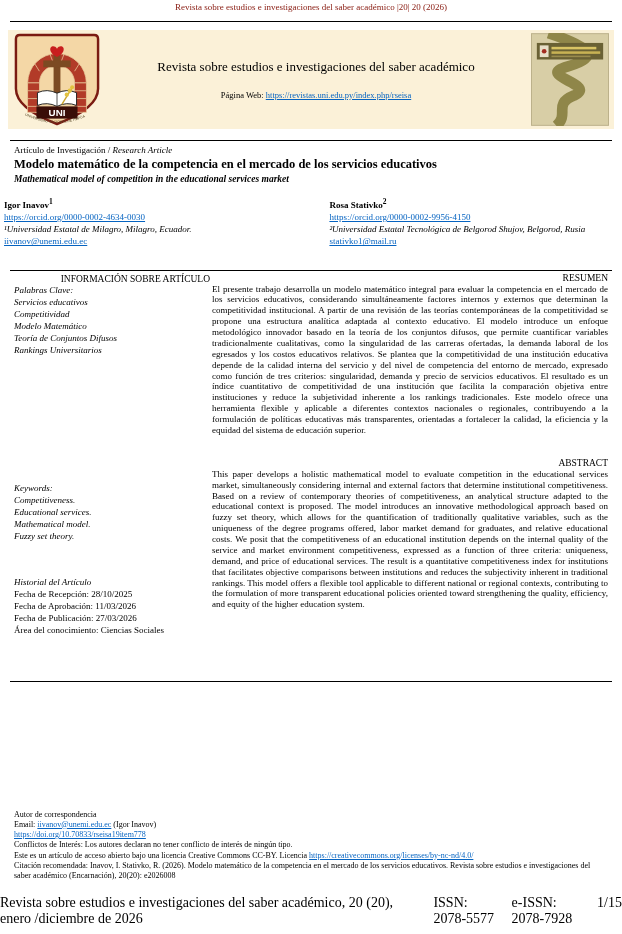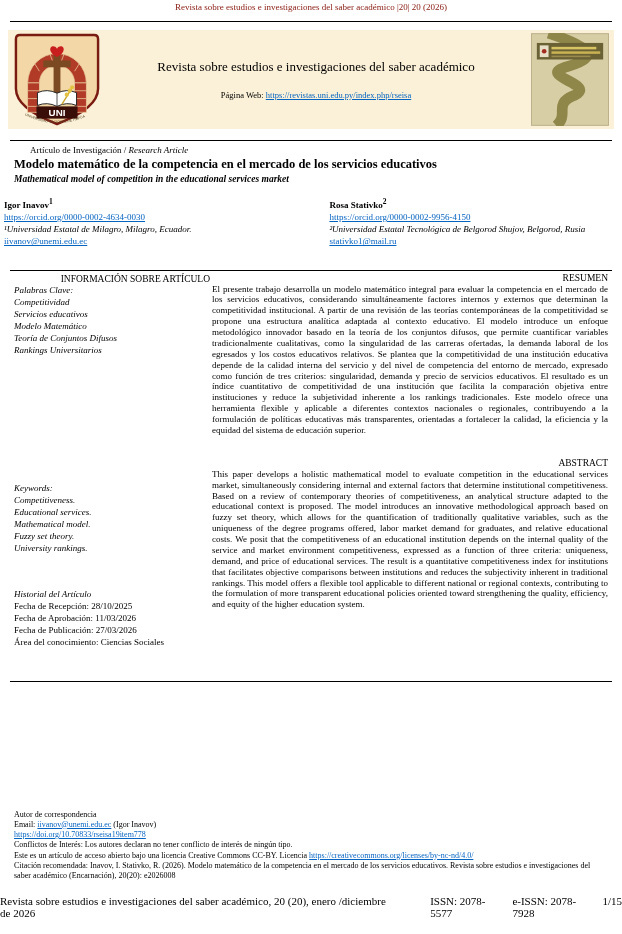--- a/index.html
+++ b/index.html
@@ -16,40 +16,40 @@
     margin:8px 8px 0;background:#FBF1D8;height:99px;display:flex;align-items:center;
     padding:0 4px;box-sizing:border-box;
   }
   .logo{width:88px;height:95px;flex:0 0 auto;margin-left:1px;}
   .banner-center{flex:1;text-align:center;}
   .banner-title{font-size:13px;}
   .banner-web{font-size:8.5px;margin-top:15px;}
   .cover{width:78px;height:93px;flex:0 0 auto;margin-right:1px;}
   a.link{color:#0563C1;text-decoration:underline;cursor:pointer;}
   .article-head{margin:4px 14px 0;}
-  .article-type{font-size:9px;margin-left:16px;}
+  .article-type{font-size:9px;}
   .article-title{font-size:12.5px;font-weight:bold;margin-top:2px;}
   .article-title-en{font-size:9.5px;font-weight:bold;font-style:italic;margin-top:2px;}
   .authors{display:flex;margin:13px 4px 0;font-size:9px;line-height:1.35;}
   .author-1{width:53%;}
   .author-2{width:47%;}
   .author-name{font-weight:bold;}
   .it{font-style:italic;}
   .author div{white-space:nowrap;overflow:hidden;}
   .main-cols{display:flex;margin:2px 14px 0;height:398px;overflow:hidden;}
   .left-col{width:196px;flex:0 0 auto;font-size:9px;line-height:1.33;}
   .right-col{flex:1;margin-left:2px;}
   .col-header{font-size:9.5px;text-align:right;}
   .abstract-text{font-size:9px;line-height:1.21;text-align:justify;margin:1px 0 0;}
   .abstract-h{margin-top:22px;}
   .kw-group{margin-top:126px;}
   .hist-group{margin-top:34px;}
   .spacer{height:128px;}
   .correspondence{margin:0 14px;font-size:8px;line-height:1.28;}
-  .footer{display:flex;justify-content:center;gap:37px;font-size:11px;margin-top:14px;}
+  .footer{display:flex;justify-content:center;gap:37px;font-size:14px;margin-top:14px;}
   .footer-issn{display:flex;gap:12px;}
 </style>
 </head>
 <body>
 
 <div class="page">
 
   <div class="running-head">Revista sobre estudios e investigaciones del saber académico |20| 20 (2026)</div>
   <hr class="rule">
 
@@ -120,33 +120,32 @@
       <div><a class="link">stativko1@mail.ru</a></div>
     </div>
   </div>
 
   <hr class="rule rule-3">
 
   <div class="main-cols">
     <div class="left-col">
       <div class="col-header">INFORMACIÓN SOBRE ARTÍCULO</div>
       <div class="it">Palabras Clave:</div>
+      <div class="it">Servicios educativos</div>
       <div class="it">Competitividad</div>
-      <div class="it">Servicios educativos</div>
       <div class="it">Modelo Matemático</div>
       <div class="it">Teoría de Conjuntos Difusos</div>
       <div class="it">Rankings Universitarios</div>
 
       <div class="kw-group">
         <div class="it">Keywords:</div>
         <div class="it">Competitiveness.</div>
         <div class="it">Educational services.</div>
         <div class="it">Mathematical model.</div>
         <div class="it">Fuzzy set theory.</div>
-        <div class="it">University rankings.</div>
       </div>
 
       <div class="hist-group">
         <div class="it">Historial del Artículo</div>
         <div>Fecha de Recepción: 28/10/2025</div>
         <div>Fecha de Aprobación: 11/03/2026</div>
         <div>Fecha de Publicación: 27/03/2026</div>
         <div>Área del conocimiento: Ciencias Sociales</div>
       </div>
     </div>

